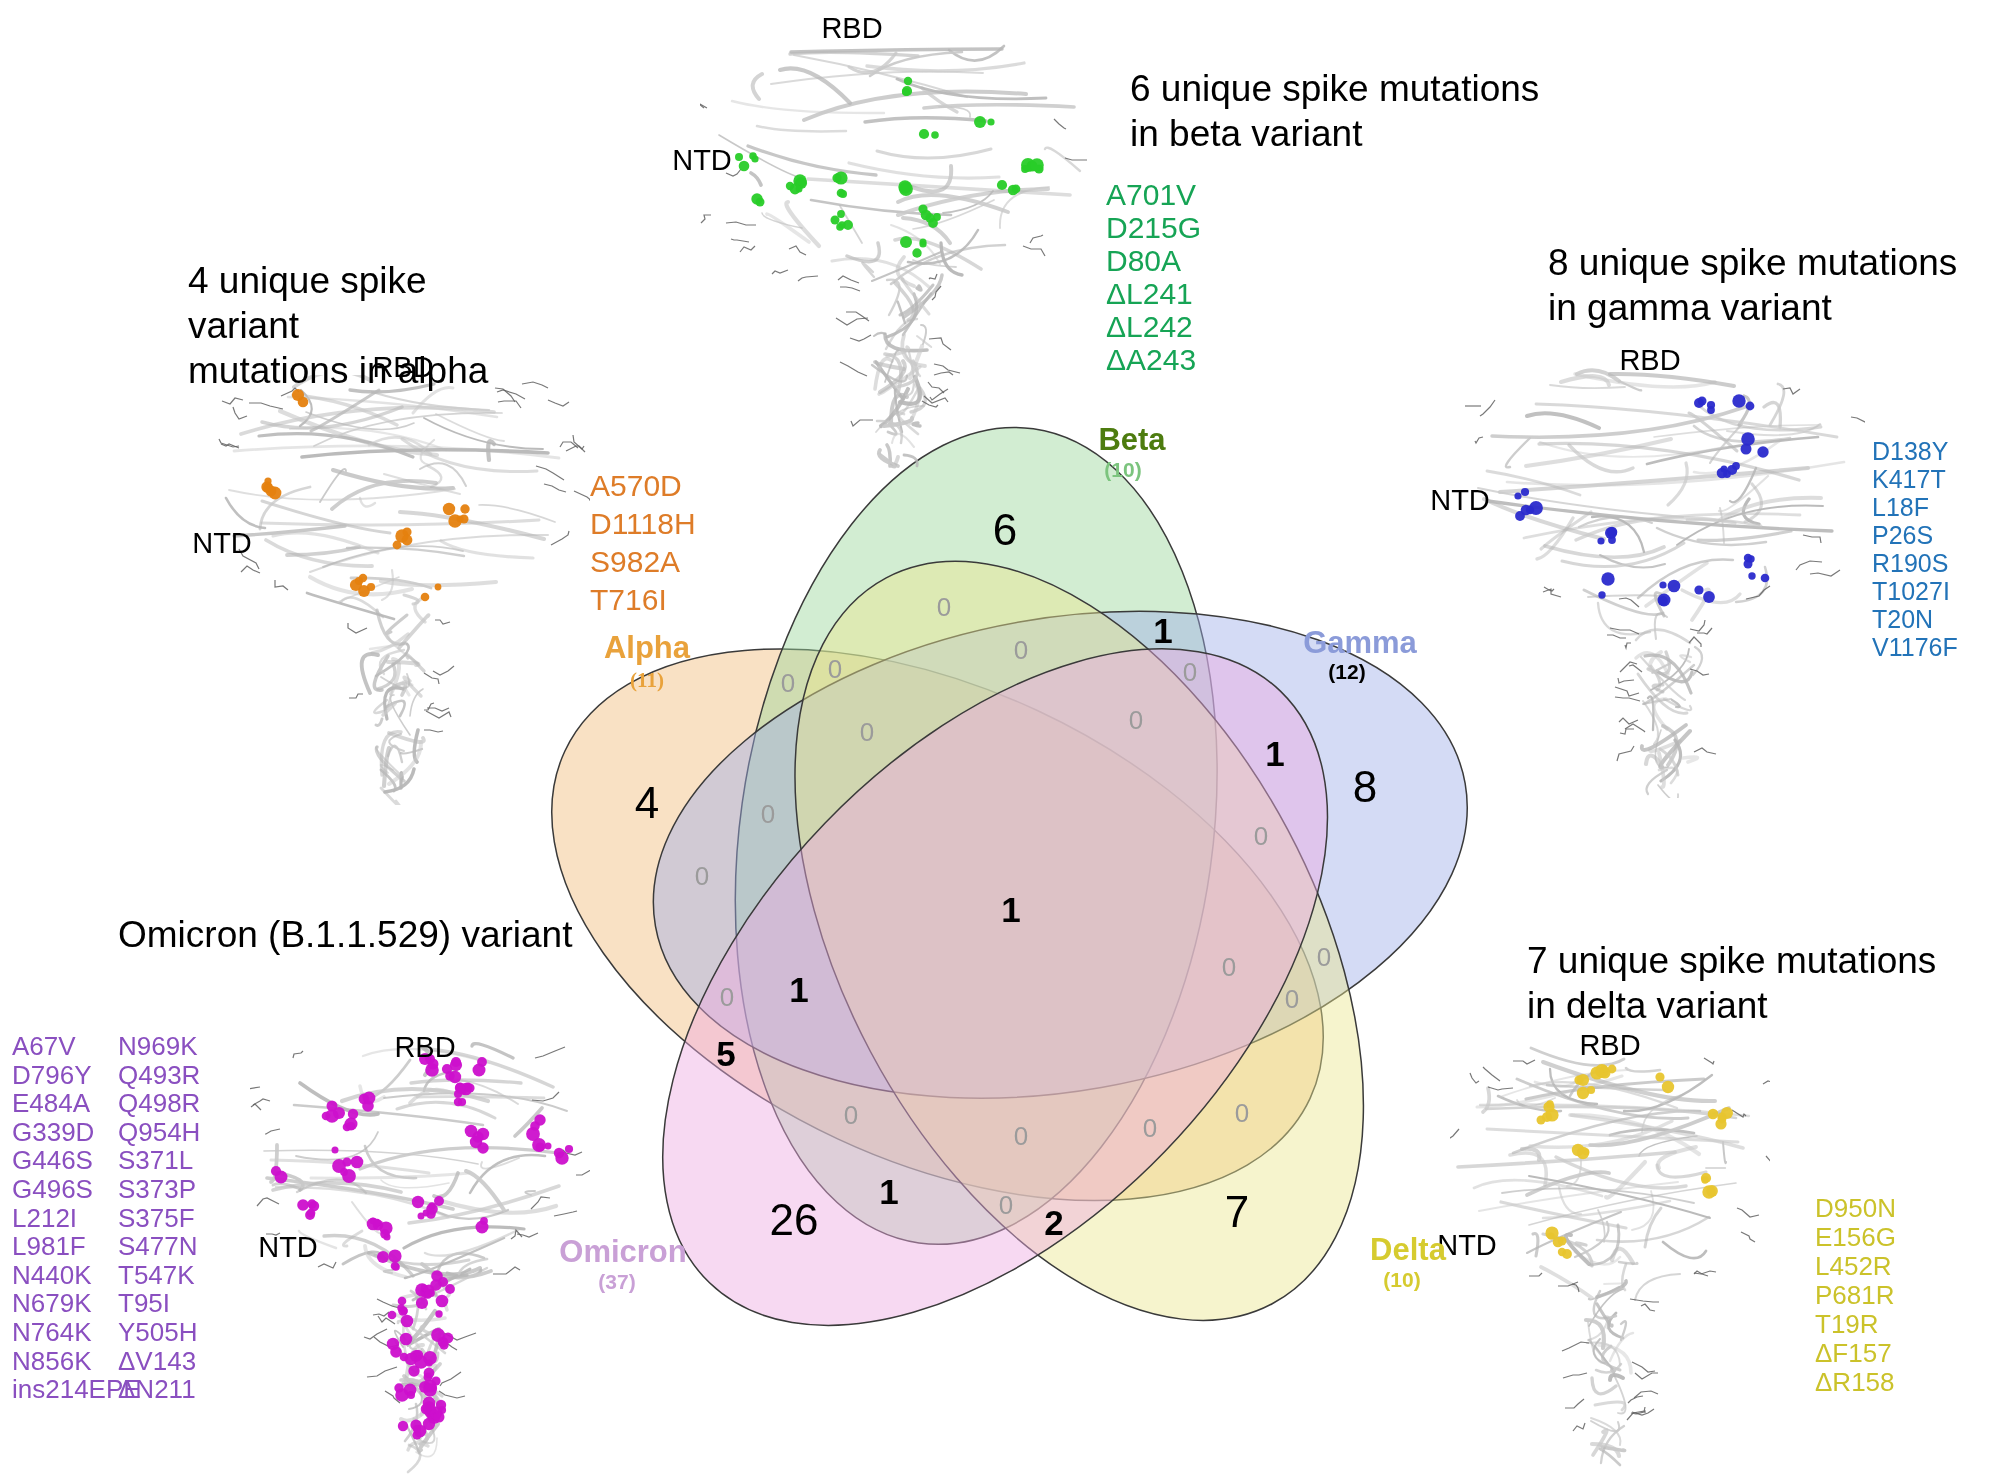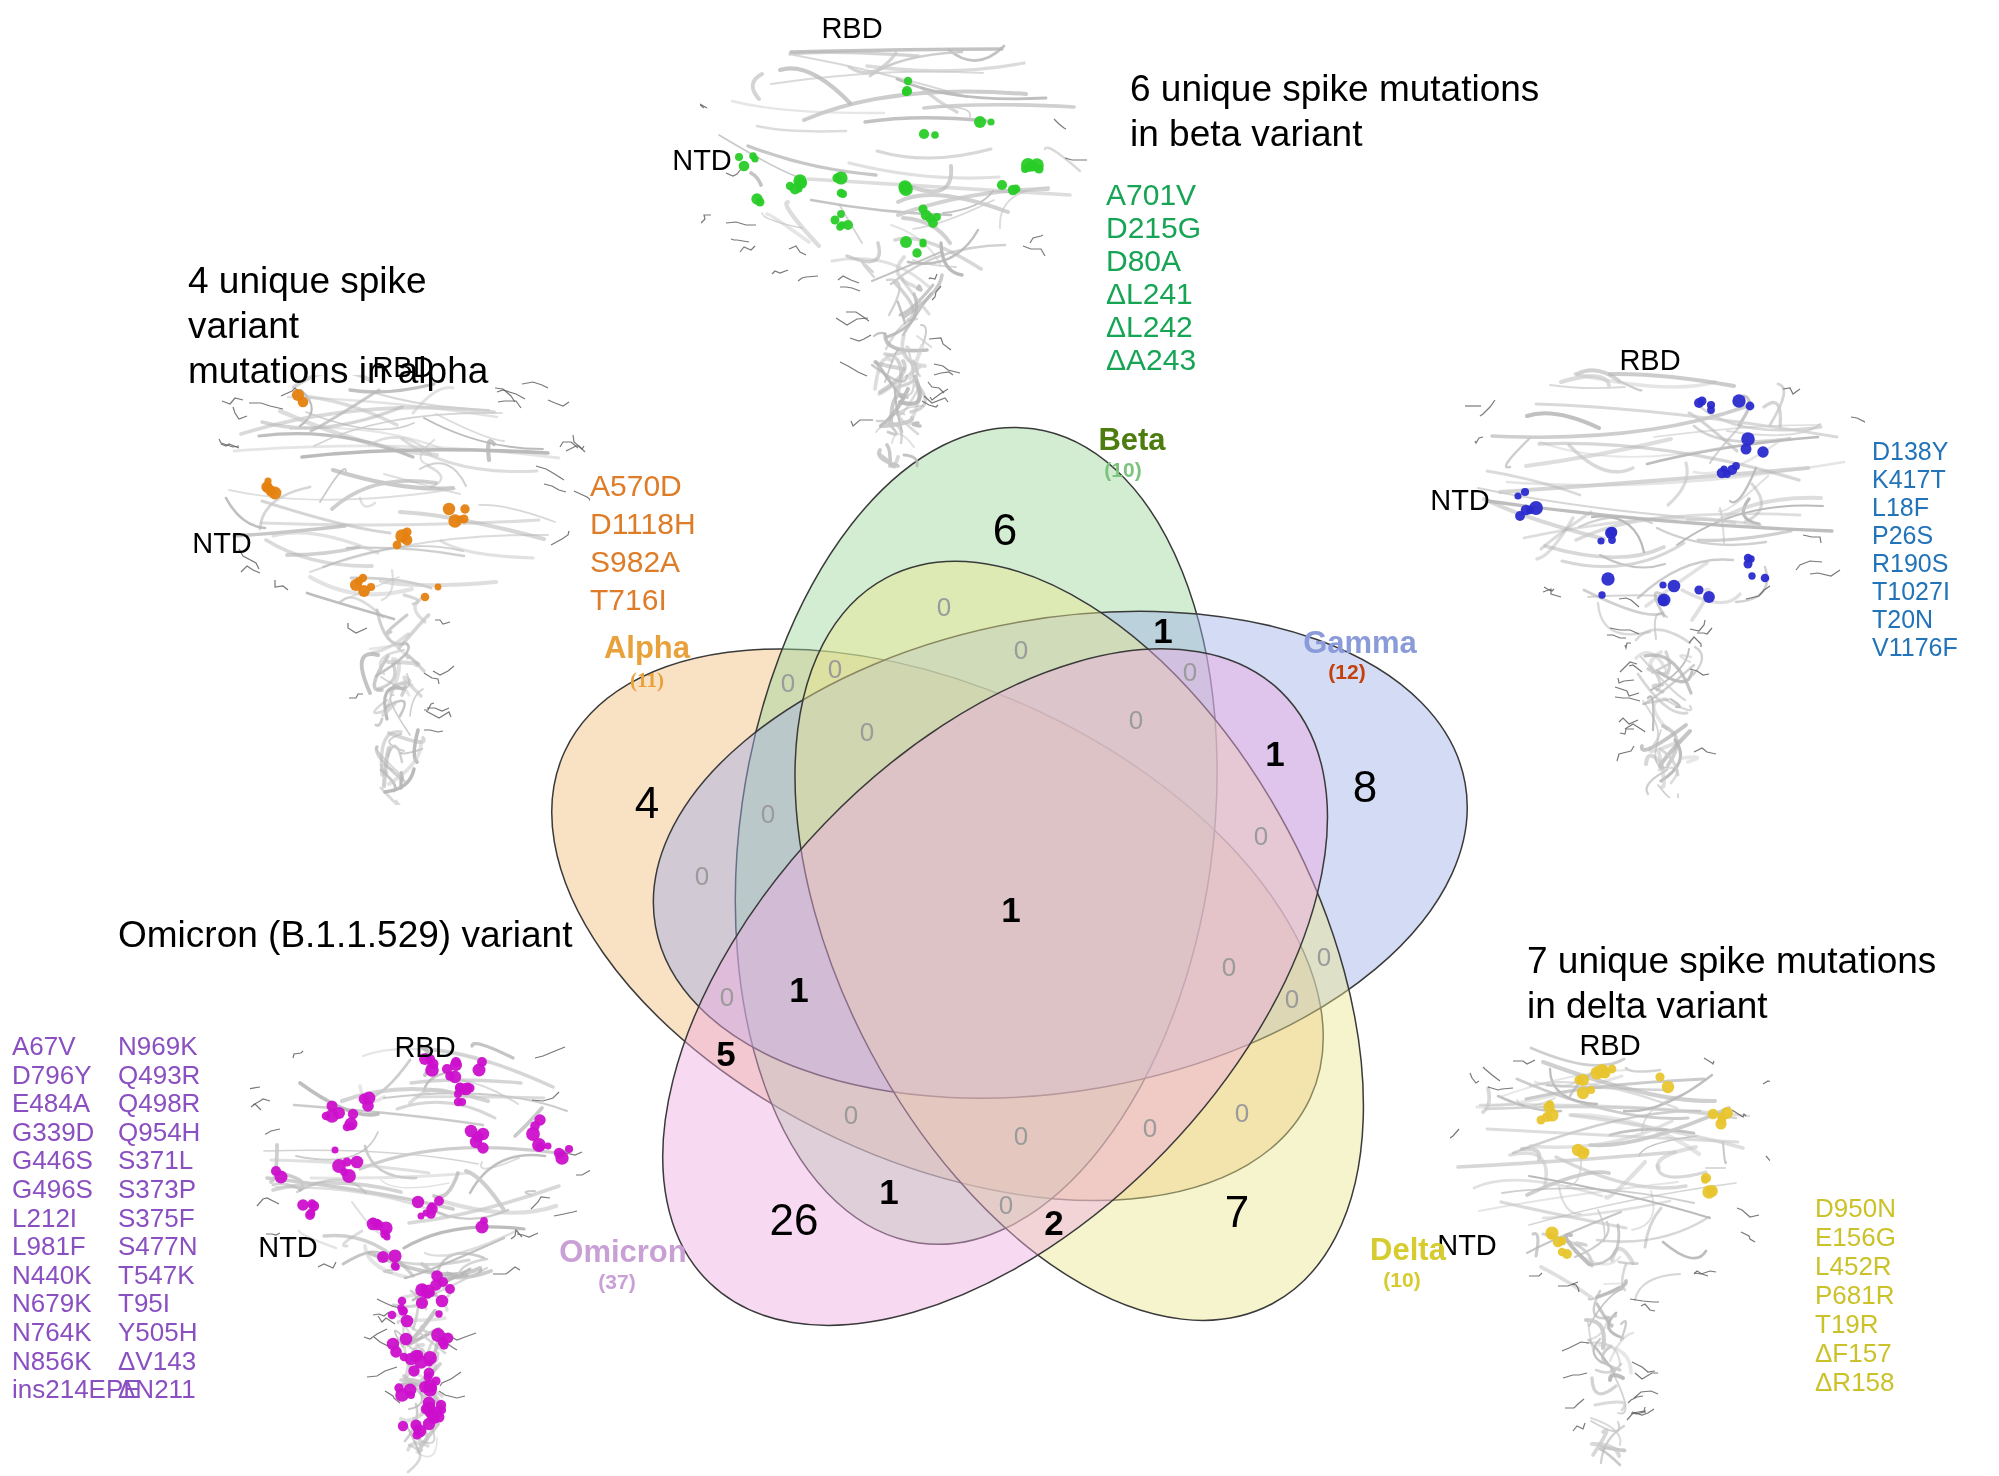--- a/index.html
+++ b/index.html
@@ -996,20 +996,24 @@
 
   <div class="abs title mut-list" style="left:188px;top:258px;">
       <div>4 unique spike</div>
       <div>variant</div>
       <div>mutations in alpha</div>
     </div>
   <div class="abs title mut-list" style="left:1130px;top:66px;">
       <div>6 unique spike mutations</div>
       <div>in beta variant</div>
     </div>
+  <div class="abs title mut-list" style="left:1548px;top:240px;">
+      <div>8 unique spike mutations</div>
+      <div>in gamma variant</div>
+    </div>
   <div class="abs title mut-list" style="left:118px;top:912px;">
       <div>Omicron (B.1.1.529) variant</div>
     </div>
   <div class="abs title mut-list" style="left:1527px;top:938px;">
       <div>7 unique spike mutations</div>
       <div>in delta variant</div>
     </div>
 
   <div class="abs mut-list list-alpha" style="left:590px;top:467px;">
       <div>A570D</div>
@@ -1084,18 +1088,18 @@
   <div class="abs center domain-label" style="left:425px;top:1047px;">RBD</div>
   <div class="abs center domain-label" style="left:288px;top:1247px;">NTD</div>
   <div class="abs center domain-label" style="left:1610px;top:1045px;">RBD</div>
   <div class="abs center domain-label" style="left:1467px;top:1245px;">NTD</div>
 
   <div class="abs center venn-name" style="left:647px;top:648px;color:#E9A23B;">Alpha</div>
   <div class="abs center venn-count" style="left:647px;top:680px;color:#E9A23B;font-family:Liberation Serif, serif;">(11)</div>
   <div class="abs center venn-name" style="left:1132px;top:440px;color:#4d7c0f;">Beta</div>
   <div class="abs center venn-count" style="left:1123px;top:470px;color:#7CC47E;">(10)</div>
   <div class="abs center venn-name" style="left:1360px;top:643px;color:#8B9BD9;">Gamma</div>
-  <div class="abs center venn-count" style="left:1347px;top:672px;color:#c2410c;">(12)</div>
+  <div class="abs center venn-count" style="left:1347px;top:672px;color:#000000;">(12)</div>
   <div class="abs center venn-name" style="left:1408px;top:1250px;color:#D6CB2F;">Delta</div>
   <div class="abs center venn-count" style="left:1402px;top:1280px;color:#D6CB2F;">(10)</div>
   <div class="abs center venn-name" style="left:623px;top:1252px;color:#C9A0D6;">Omicron</div>
   <div class="abs center venn-count" style="left:617px;top:1282px;color:#C9A0D6;">(37)</div>
 </div>
 
 </body></html>

